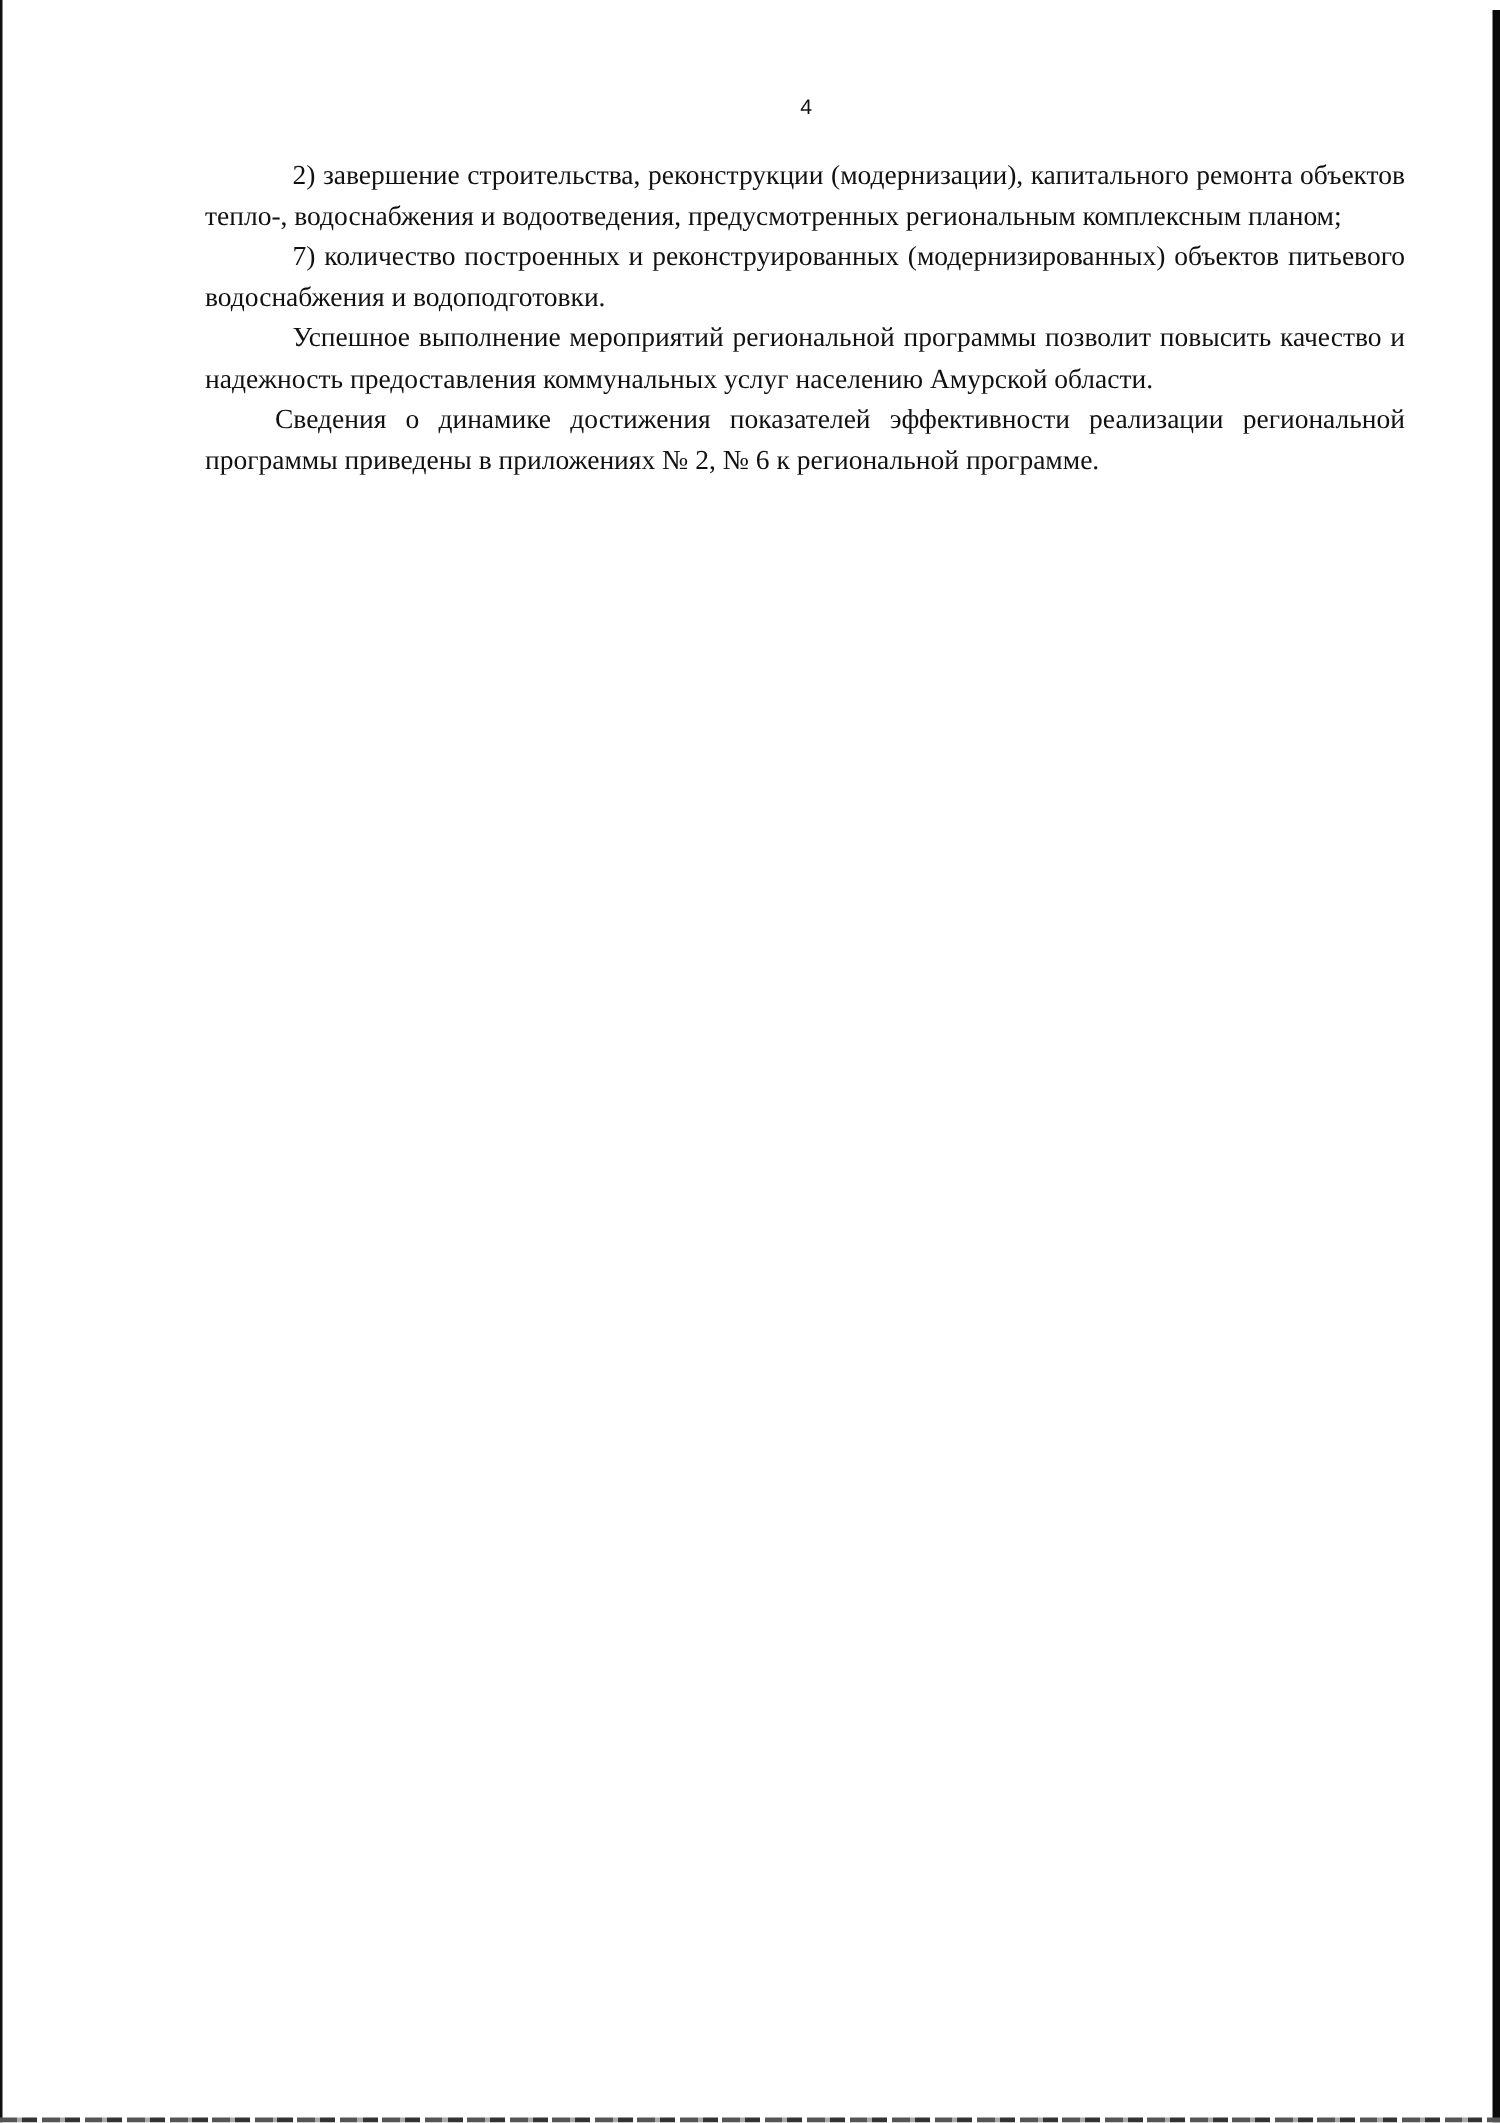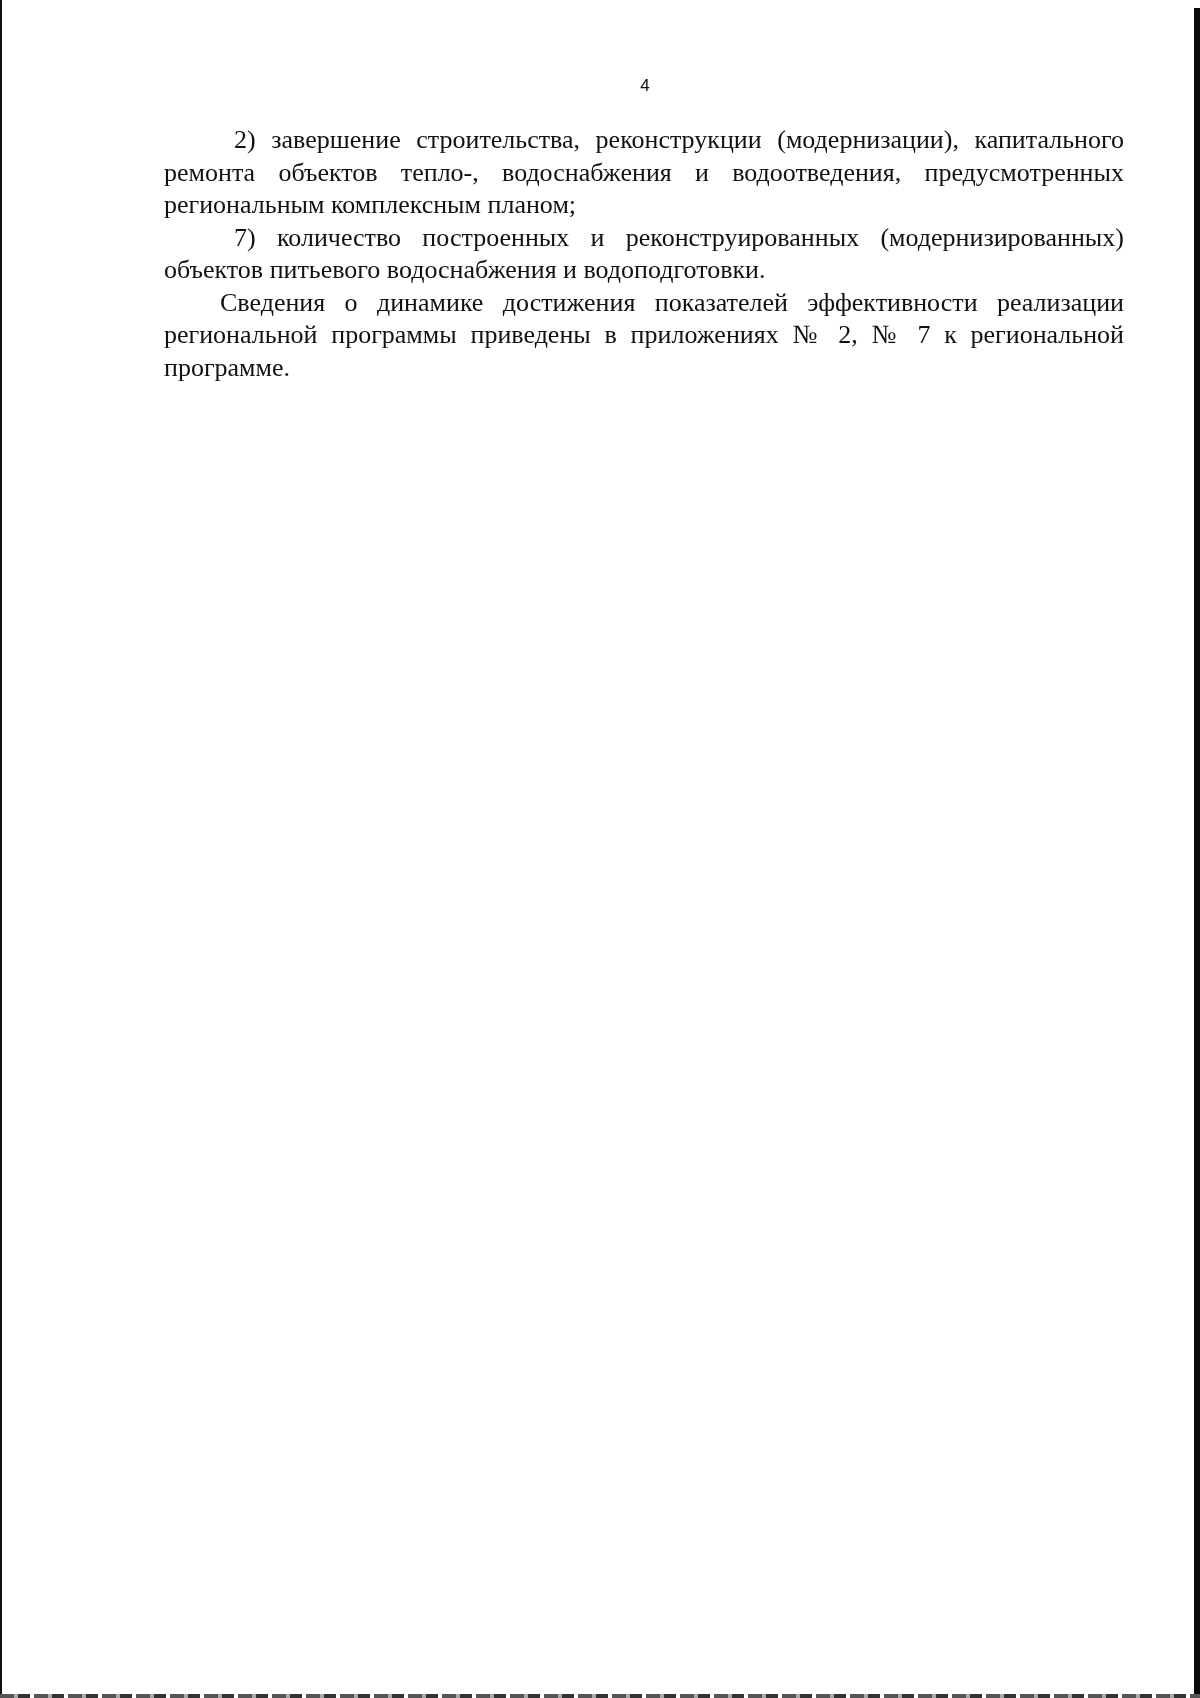--- a/index.html
+++ b/index.html
@@ -39,21 +39,21 @@
       top: 76px;
       text-align: center;
       font-family: "Liberation Sans", sans-serif;
       font-size: 17px;
     }
     .body-text {
       position: absolute;
       left: 164px;
       top: 124px;
       width: 960px;
-      font-size: 26px;
+      font-size: 22px;
       line-height: 32.5px;
     }
     .para {
       margin: 0;
       text-align: justify;
       text-indent: 70px;
     }
     .para.indent-small { text-indent: 56px; }
   </style>
 </head>
@@ -61,14 +61,15 @@
 
 <div class="scan-border-left"></div>
 <div class="scan-border-right"></div>
 <div class="scan-border-bottom"></div>
 
 <div class="page-number">4</div>
 
 <div class="body-text">
   <p class="para">2) завершение строительства, реконструкции (модернизации), капитального ремонта объектов тепло-, водоснабжения и водоотведения, предусмотренных региональным комплексным планом;</p>
   <p class="para">7) количество построенных и реконструированных (модернизированных) объектов питьевого водоснабжения и водоподготовки.</p>
-  <p class="para indent-small">Сведения о динамике достижения показателей эффективности реализации региональной программы приведены в приложениях № 2, № 7 к региональной программе.</p>
+  <p class="para">Успешное выполнение мероприятий региональной программы позволит повысить качество и надежность предоставления коммунальных услуг населению Амурской области.</p>
+  <p class="para indent-small">Сведения о динамике достижения показателей эффективности реализации региональной программы приведены в приложениях № 2, № 6 к региональной программе.</p>
 </div>
 
 </body></html>

